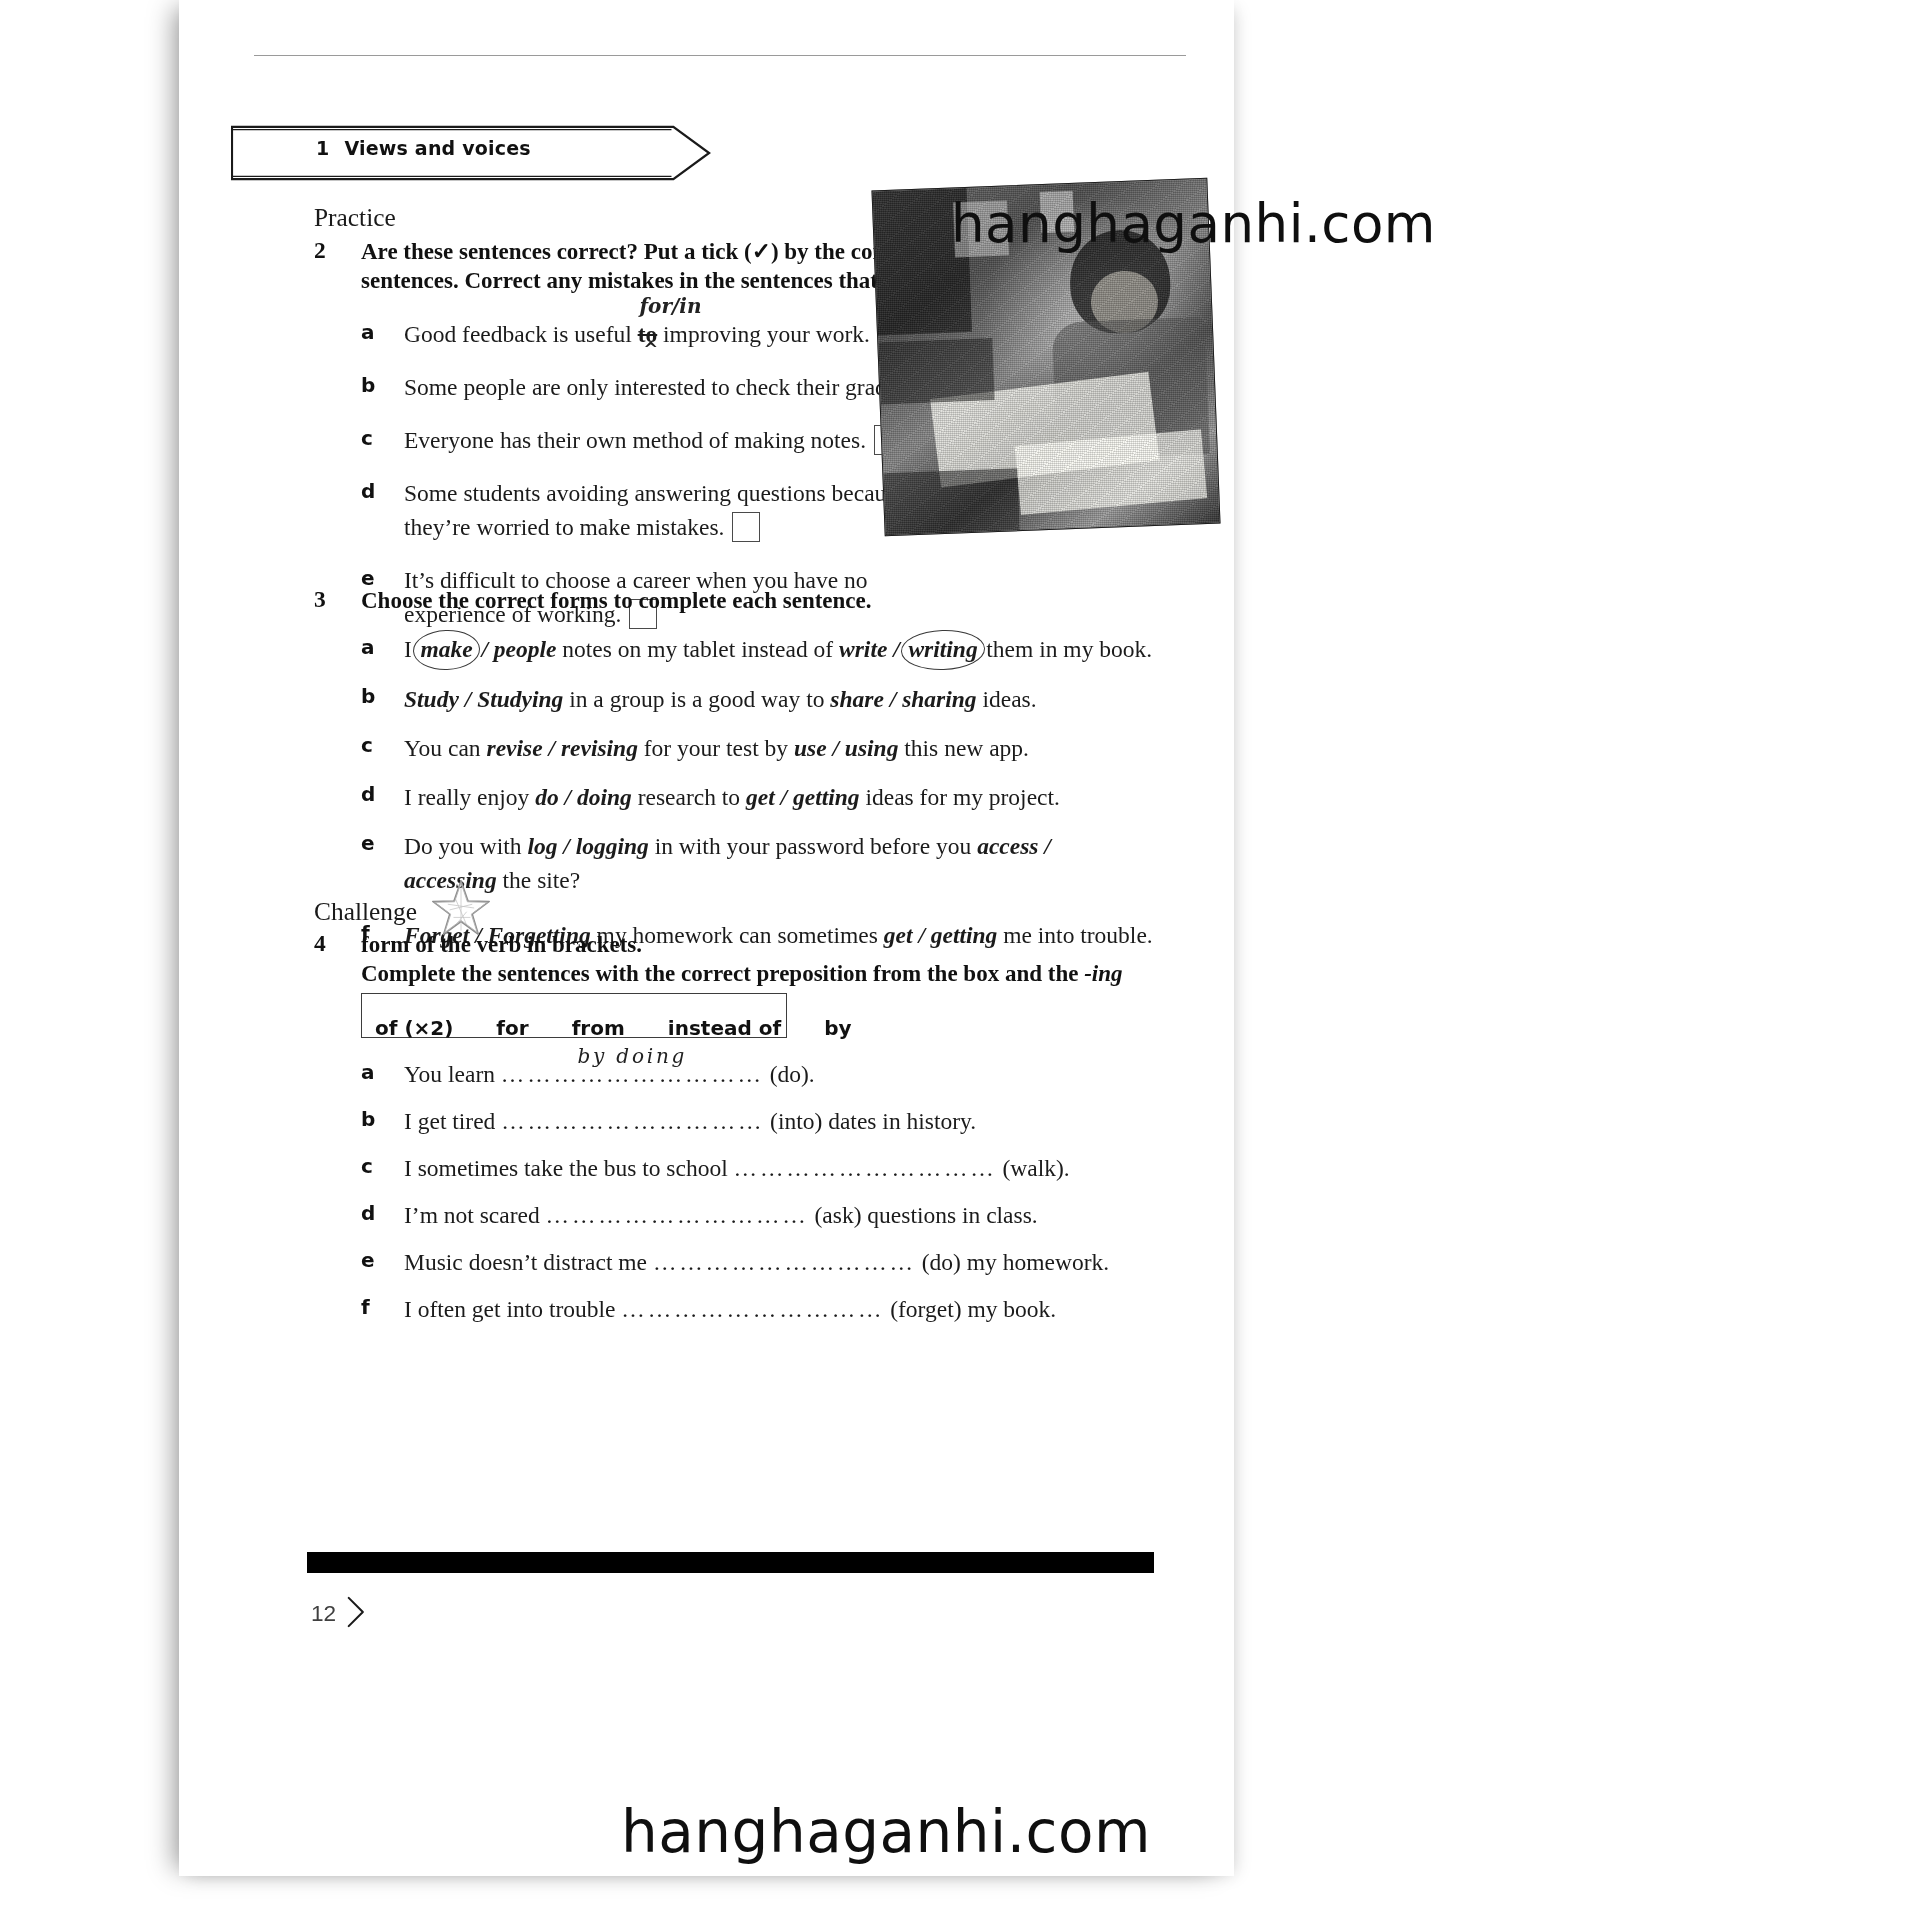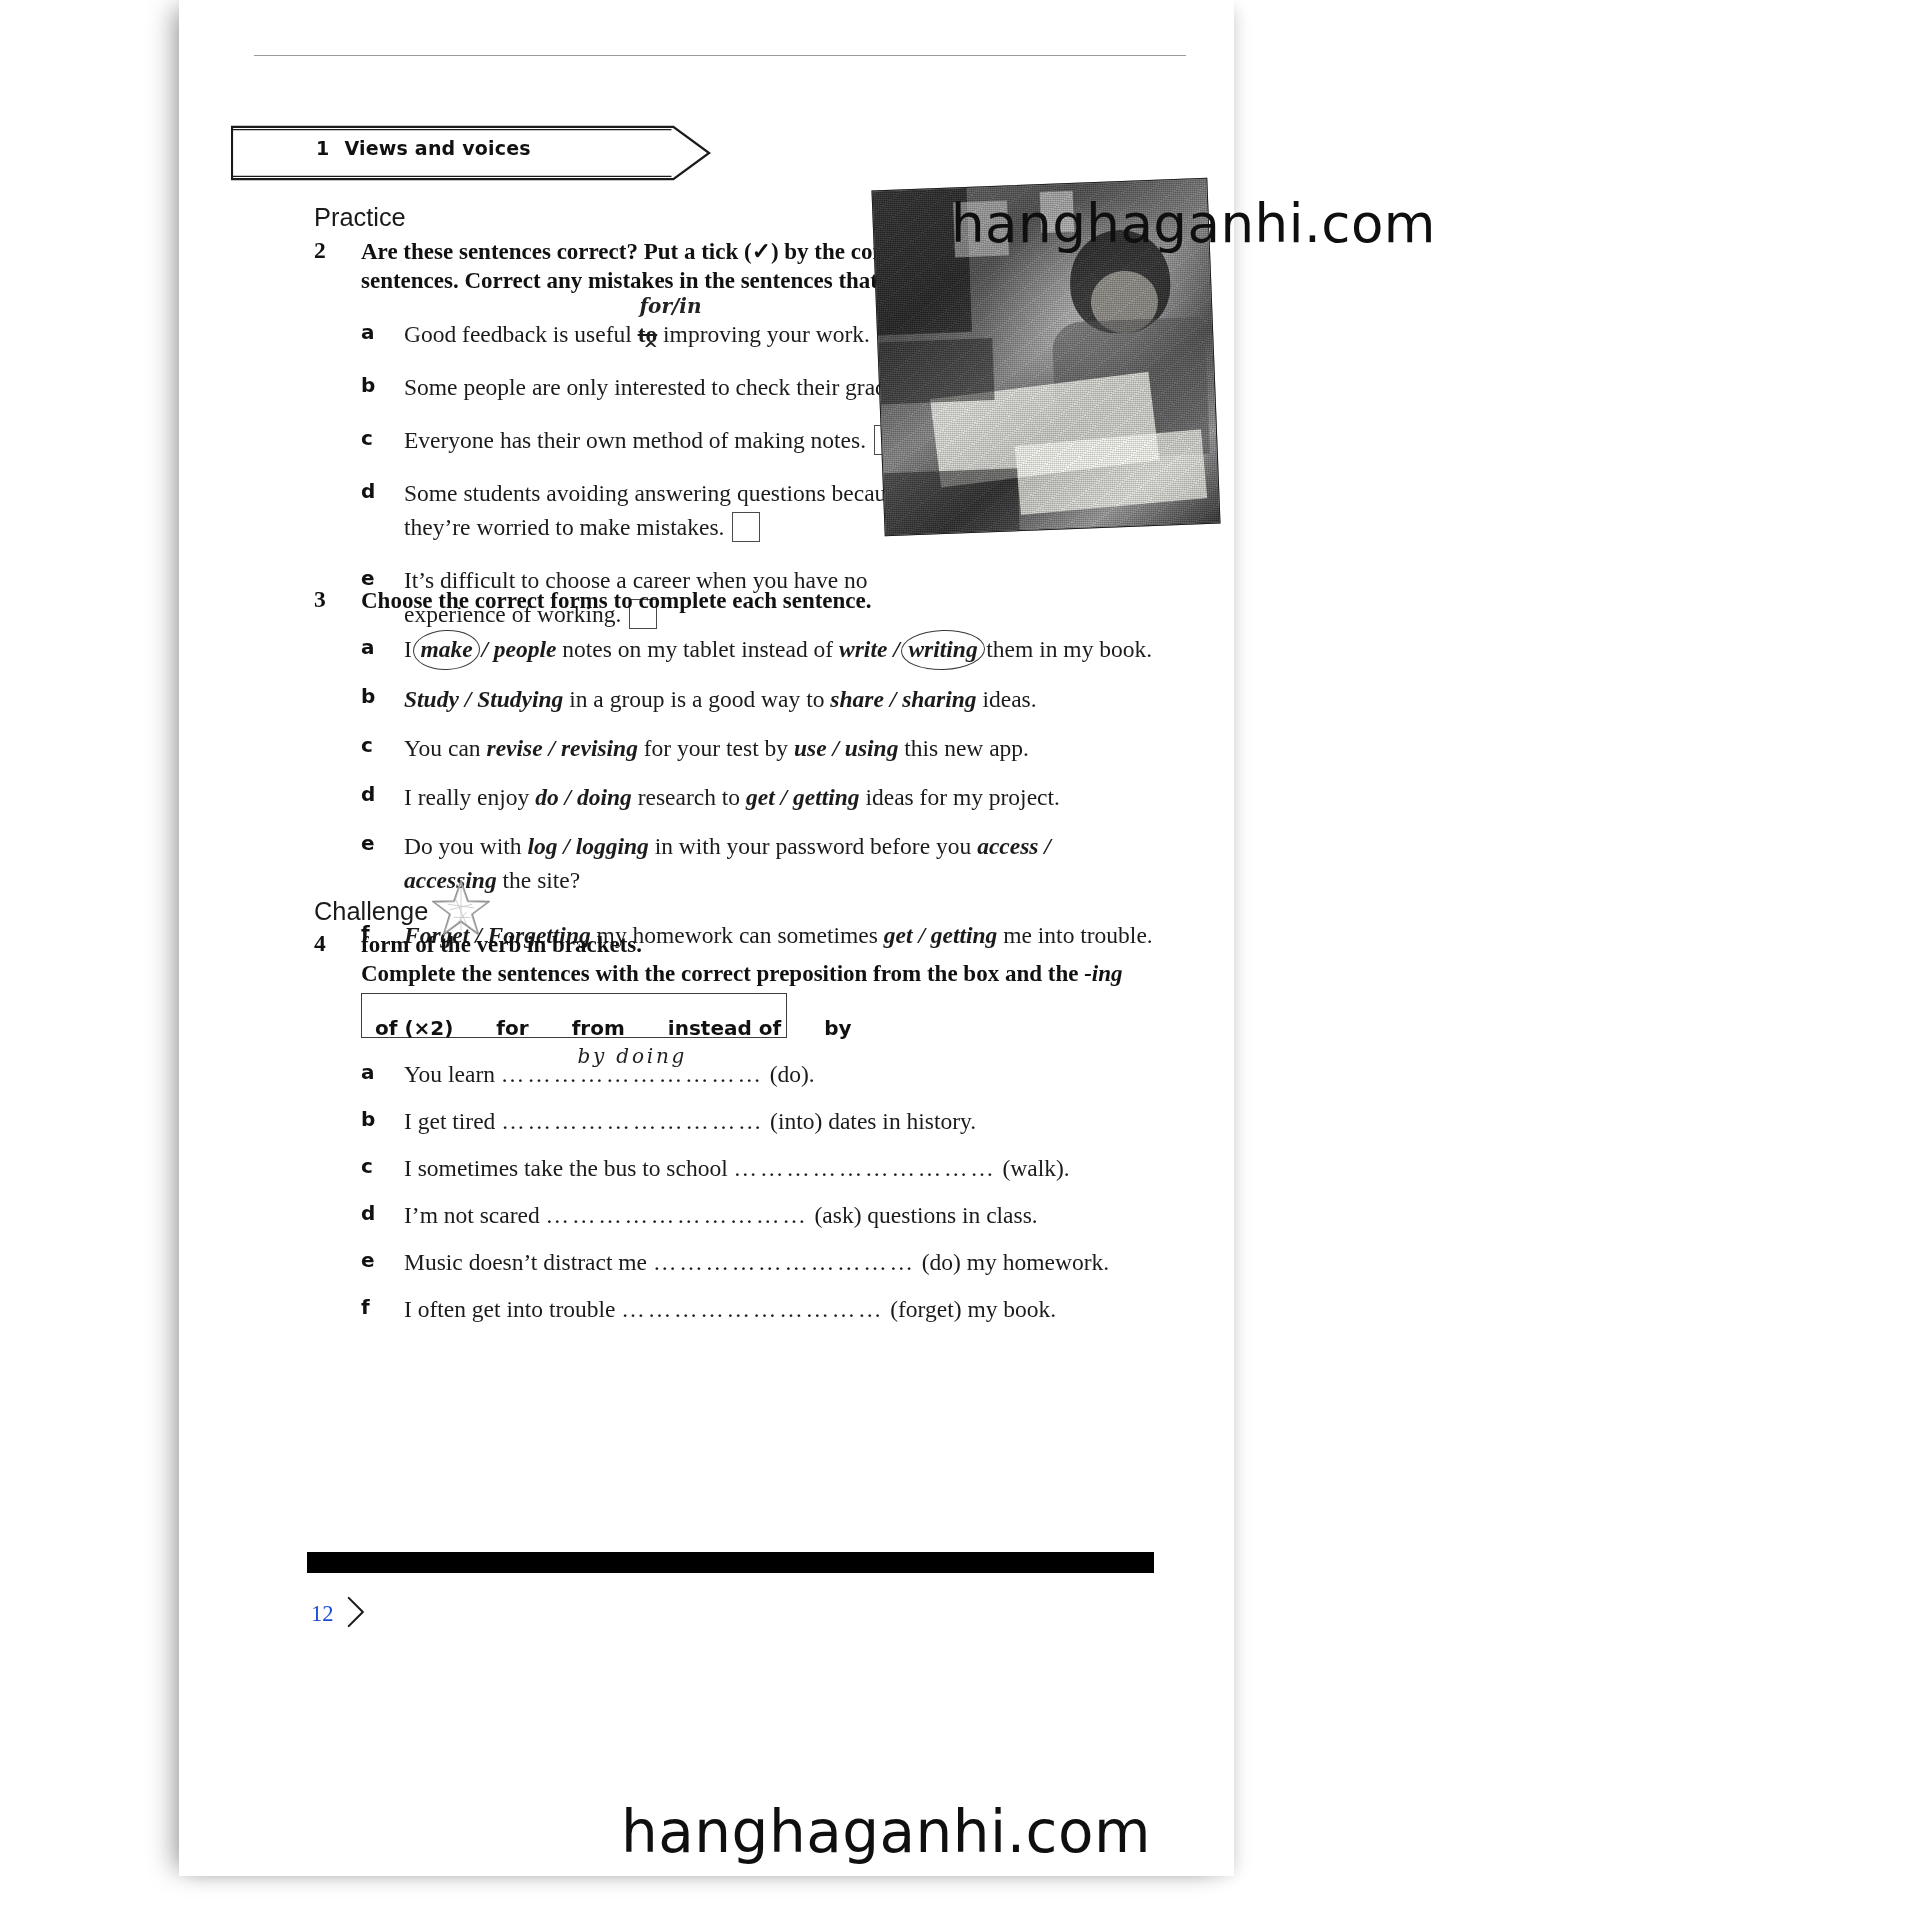--- a/index.html
+++ b/index.html
@@ -44,21 +44,21 @@
     font-family:"DejaVu Sans", sans-serif;
     font-size:19px; font-weight:700; color:#111;
     letter-spacing:0.2px;
     white-space:nowrap;
   }
   .banner-label .num{margin-right:15px;}
 
   
   .sec-head{
     position:absolute;
-    font-family:Liberation Sans, sans-serif;
+    font-family:Liberation Serif, serif;
     font-size:25.4px; font-weight:400; color:#1a1a1a;
   }
   #practice-heading{left:135px; top:203px;}
   #challenge-heading{left:135px; top:897px;}
 
   
   .star-wrap{position:absolute; left:250px; top:876px; width:64px; height:64px;}
   .star-wrap svg{display:block;width:100%;height:100%;}
 
   
@@ -183,22 +183,22 @@
   .ph-shape{position:absolute;background:rgba(0,0,0,.45);}
   .ph-light{position:absolute;background:rgba(255,255,255,.35);}
 
   
   .blackbar{
     position:absolute; left:128px; top:1552px;
     width:847px; height:21px; background:#000;
   }
   .pagenum{
     position:absolute; left:132px; top:1601px;
-    font-family:Liberation Serif, serif;
-    font-size:22.6px; color:#1d4ed8;
+    font-family:Liberation Sans, sans-serif;
+    font-size:22.6px; color:#404040;
   }
   .page-arrow{
     position:absolute; left:165px; top:1595px;
     width:24.5px; height:34px;
   }
   .page-arrow svg{display:block;width:100%;height:100%;}
 
   
   .wm{
     position:absolute;

